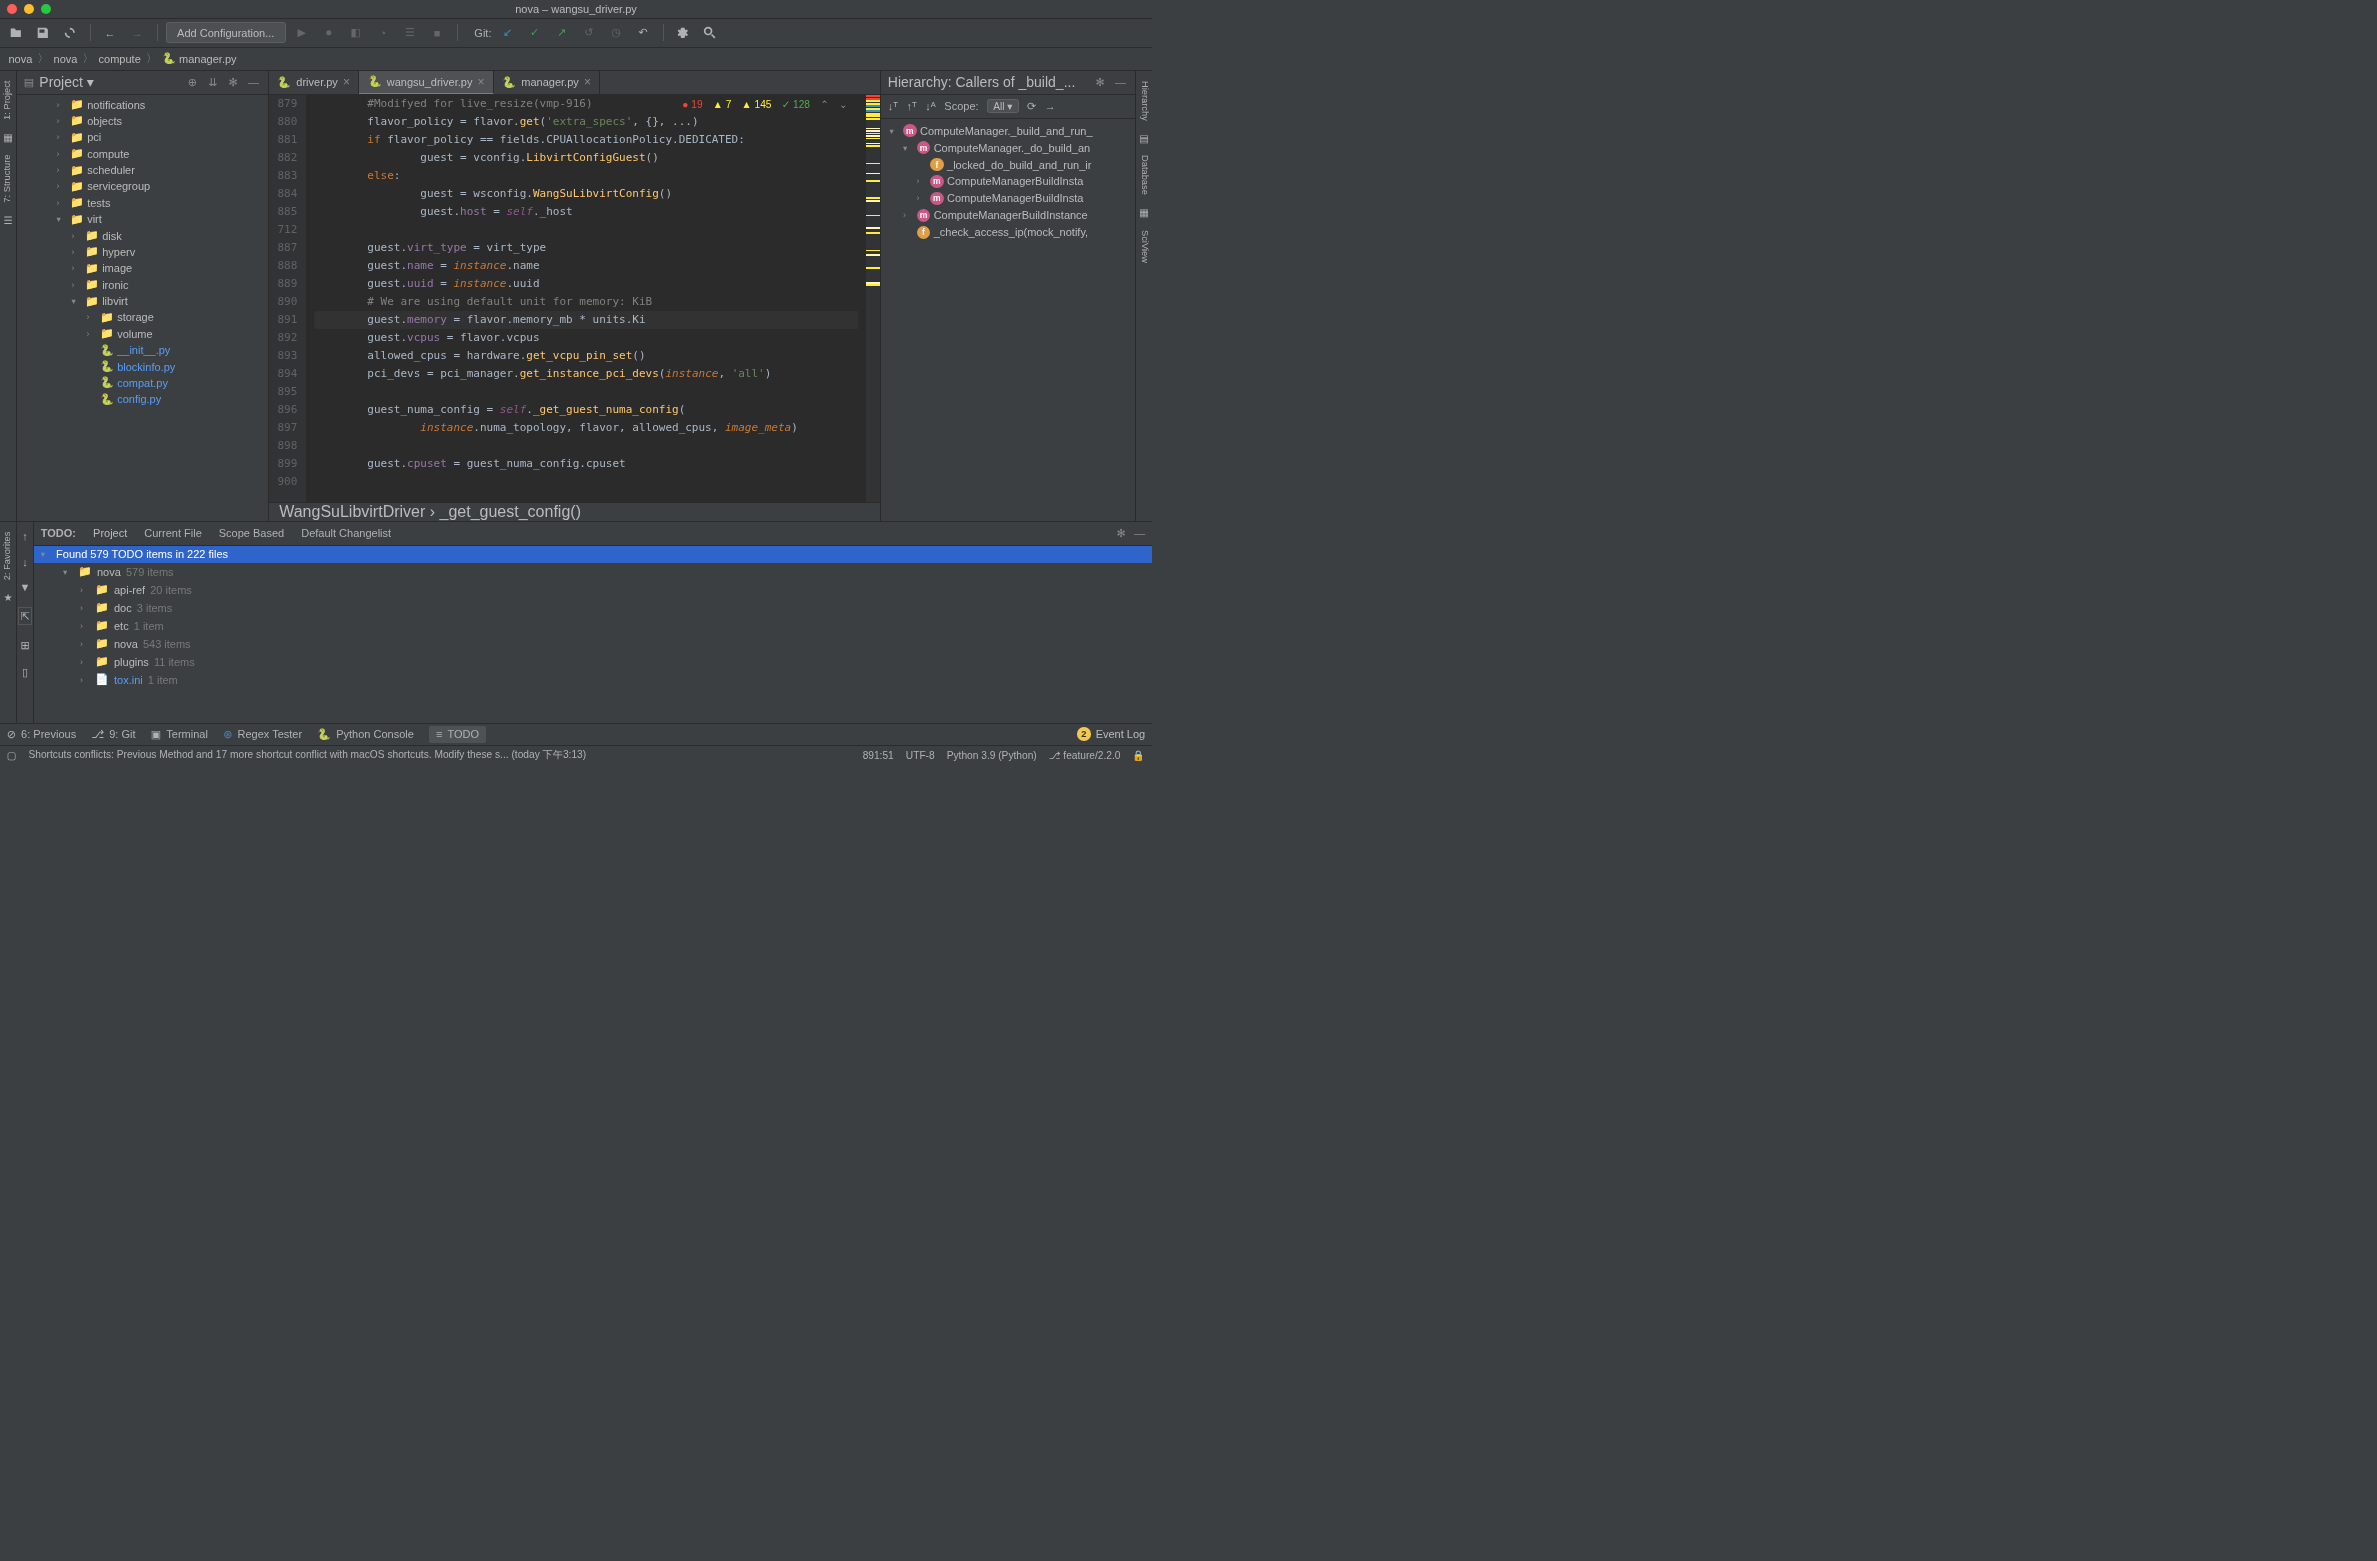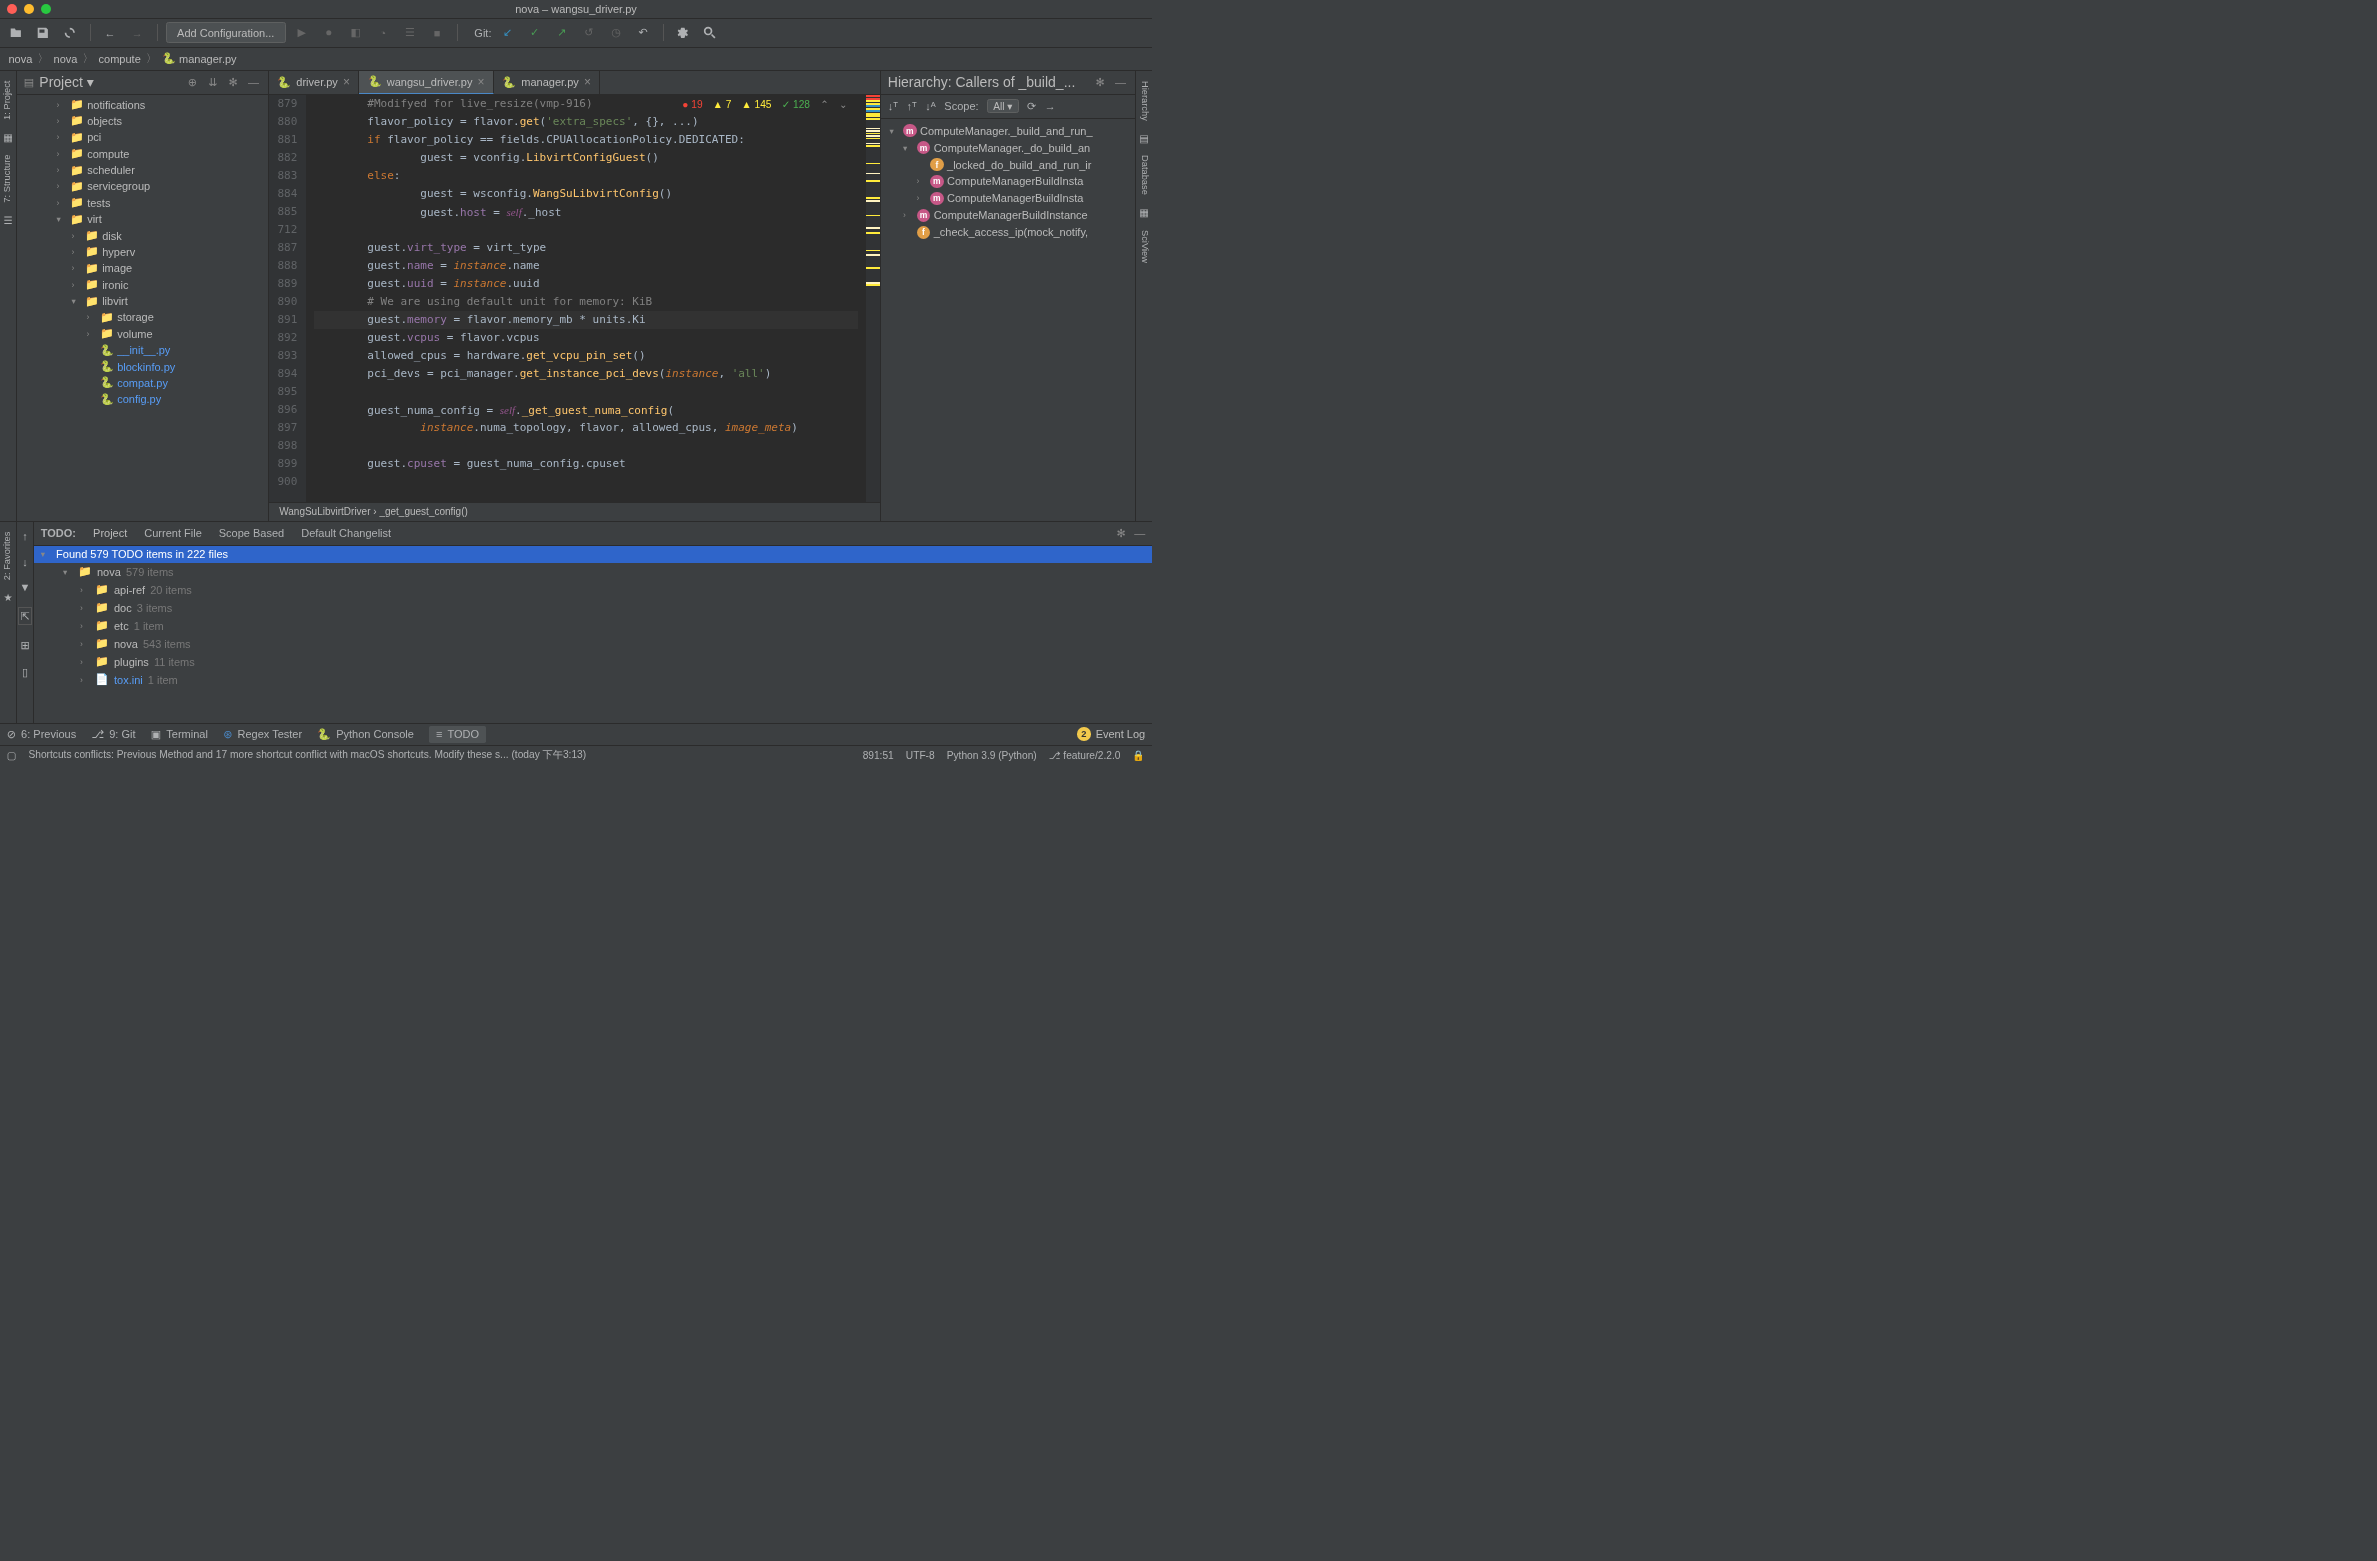--- a/index.html
+++ b/index.html
@@ -160,33 +160,33 @@
 }
 .gutter-line { height: 18px; }
 .code-lines { flex: 1; padding: 0 8.5px; line-height: 18px; overflow: hidden; }
 .code-line { height: 18px; white-space: pre; color: #a9b7c6; }
 .code-line.hl { background: #323232; }
 .kw { color: #cc7832; }
 .str { color: #6a8759; }
 .cmt { color: #808080; }
 .fn { color: #ffc66d; }
 .op { color: #a9b7c6; }
-.self { color: #94558d; font-style: italic; font-family: Liberation Serif, serif; }
+.self { color: #94558d; font-style: italic; }
 .field { color: #9876aa; }
 .orange { color: #cc7832; font-style: italic; }
 
 .minimap { width: 13.6px; background: #313335; }
 .minimap-stripe { height: 1.7px; margin: 0.8px 0; }
 
 .breadcrumb-bar {
   height: 18.7px; background: #3c3f41;
   display: flex; align-items: center;
   padding: 0 10.2px;
   border-top: 0.8px solid #2b2b2b;
-  font-size: 10px; color: #bbbbbb;
+  font-size: 16px; color: #bbbbbb;
 }
 
 .hierarchy-panel {
   width: 255px; background: #3c3f41;
   border-left: 0.8px solid #2b2b2b;
   display: flex; flex-direction: column;
 }
 .hier-toolbar {
   height: 24px; display: flex; align-items: center;
   padding: 0 6.8px; gap: 8.5px;

